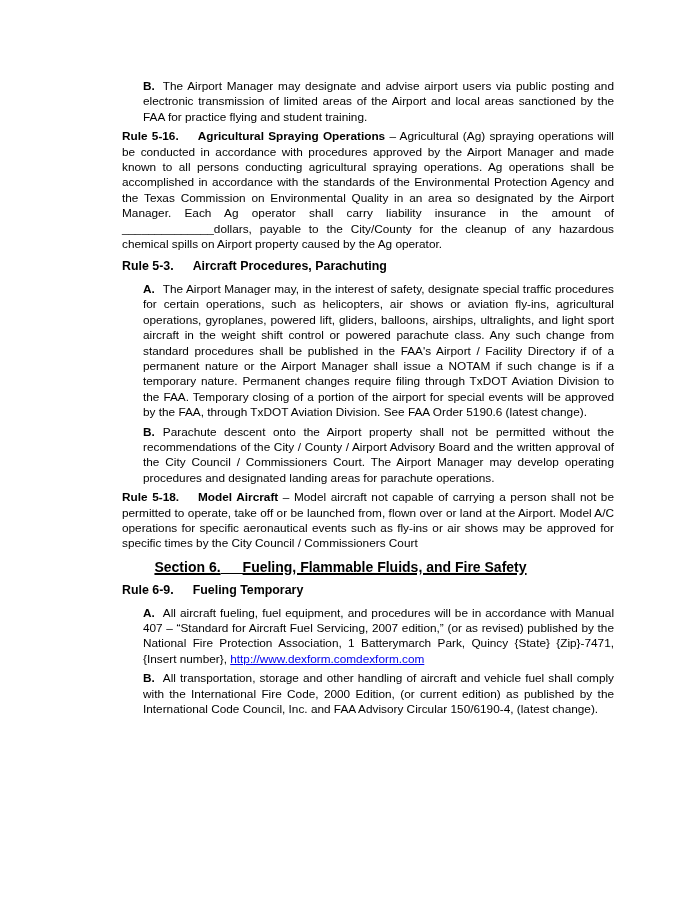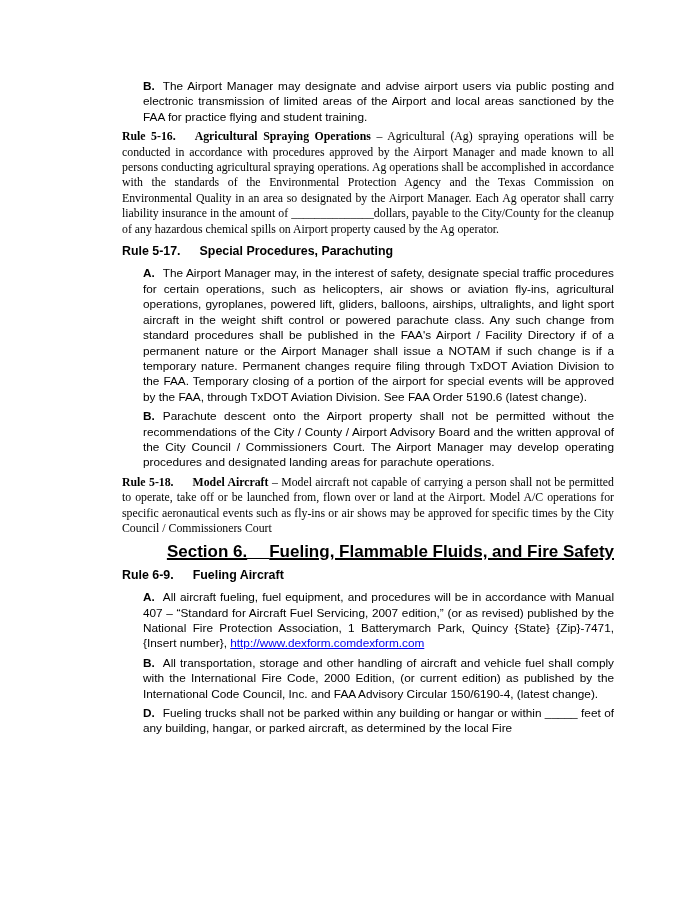--- a/index.html
+++ b/index.html
@@ -15,36 +15,36 @@
     overflow: hidden;
   }
   .content {
     position: absolute;
     left: 67px;
     top: 79px;
     width: 547px;
   }
   p { margin: 0 0 4px 0; text-align: justify; }
   .sub  { margin-left: 76px; }
-  .rule { margin-left: 55px; font-family: Liberation Serif, serif; }
+  .rule { margin-left: 55px; }
   .lbl  { font-weight: bold; }
   .lgap { display: inline-block; width: 8px; }
   .tab  { display: inline-block; width: 19px; }
   .rule-h {
     font-size: 12.4px;
     font-weight: bold;
     margin: 7px 0 7px 55px;
     text-align: left;
     line-height: 15.4px;
   }
   .sec-h {
-    font-size: 17px;
+    font-size: 14px;
     font-weight: bold;
     margin: 8px 0 8px 0;
-    text-align: right;
+    text-align: center;
     line-height: 15.4px;
   }
   .sec-h .u {
     text-decoration: underline;
     text-decoration-thickness: 1.5px;
   }
   .sec-h .hgap {
     display: inline-block;
     width: 22px;
     border-bottom: 1.5px solid #000;
@@ -73,55 +73,52 @@
 
     <p class="sub">
       <span class="lbl">B.</span><span class="lgap"></span><span>The Airport Manager may designate and advise airport users via public posting and electronic transmission of limited areas of the Airport and local areas sanctioned by the FAA for practice flying and student training.</span>
     </p>
 
     <p class="rule">
       <span class="lbl">Rule 5-16.</span><span class="tab"></span><span class="lbl">Agricultural Spraying Operations</span><span> – Agricultural (Ag) spraying operations will be conducted in accordance with procedures approved by the Airport Manager and made known to all persons conducting agricultural spraying operations. Ag operations shall be accomplished in accordance with the standards of the Environmental Protection Agency and the Texas Commission on Environmental Quality in an area so designated by the Airport Manager. Each Ag operator shall carry liability insurance in the amount of ______________dollars, payable to the City/County for the cleanup of any hazardous chemical spills on Airport property caused by the Ag operator.</span>
     </p>
 
     <div class="rule-h">
-      <span>Rule 5-17.</span><span class="tab"></span><span>Special Procedures, Parachuting</span>
+      <span>Rule 5-3.</span><span class="tab"></span><span>Aircraft Procedures, Parachuting</span>
     </div>
 
     <p class="sub">
       <span class="lbl">A.</span><span class="lgap"></span><span>The Airport Manager may, in the interest of safety, designate special traffic procedures for certain operations, such as helicopters, air shows or aviation fly-ins, agricultural operations, gyroplanes, powered lift, gliders, balloons, airships, ultralights, and light sport aircraft in the weight shift control or powered parachute class. Any such change from standard procedures shall be published in the FAA's Airport / Facility Directory if of a permanent nature or the Airport Manager shall issue a NOTAM if such change is if a temporary nature. Permanent changes require filing through TxDOT Aviation Division to the FAA. Temporary closing of a portion of the airport for special events will be approved by the FAA, through TxDOT Aviation Division. See FAA Order 5190.6 (latest change).</span>
     </p>
 
     <p class="sub">
       <span class="lbl">B.</span><span class="lgap"></span><span>Parachute descent onto the Airport property shall not be permitted without the recommendations of the City / County / Airport Advisory Board and the written approval of the City Council / Commissioners Court. The Airport Manager may develop operating procedures and designated landing areas for parachute operations.</span>
     </p>
 
     <p class="rule">
       <span class="lbl">Rule 5-18.</span><span class="tab"></span><span class="lbl">Model Aircraft</span><span> – Model aircraft not capable of carrying a person shall not be permitted to operate, take off or be launched from, flown over or land at the Airport. Model A/C operations for specific aeronautical events such as fly-ins or air shows may be approved for specific times by the City Council / Commissioners Court</span>
     </p>
 
     <div class="sec-h">
       <span class="u">Section 6.</span><span class="hgap"></span><span class="u">Fueling, Flammable Fluids, and Fire Safety</span>
     </div>
 
     <div class="rule-h">
-      <span>Rule 6-9.</span><span class="tab"></span><span>Fueling Aircraft</span>
+      <span>Rule 6-9.</span><span class="tab"></span><span>Fueling Temporary</span>
     </div>
 
     <p class="sub">
       <span class="lbl">A.</span><span class="lgap"></span><span>All aircraft fueling, fuel equipment, and procedures will be in accordance with Manual 407 – “Standard for Aircraft Fuel Servicing, 2007 edition,” (or as revised) published by the National Fire Protection Association, 1 Batterymarch Park, Quincy {State} {Zip}-7471, {Insert number}, </span><a class="doc-link" href="#">http://www.dexform.comdexform.com</a>
     </p>
 
     <p class="sub">
       <span class="lbl">B.</span><span class="lgap"></span><span>All transportation, storage and other handling of aircraft and vehicle fuel shall comply with the International Fire Code, 2000 Edition, (or current edition) as published by the International Code Council, Inc. and FAA Advisory Circular 150/6190-4, (latest change).</span>
     </p>
 
 
-    <p class="sub">
-      <span class="lbl">D.</span><span class="lgap"></span><span>Fueling trucks shall not be parked within any building or hangar or within _____ feet of any building, hangar, or parked aircraft, as determined by the local Fire</span>
-    </p>
 
   </div>
 
   <div class="footer">
     <span>8/11/2022</span>
     <span>Page 4 of 15</span>
   </div>
 </div>
 
 </body></html>

